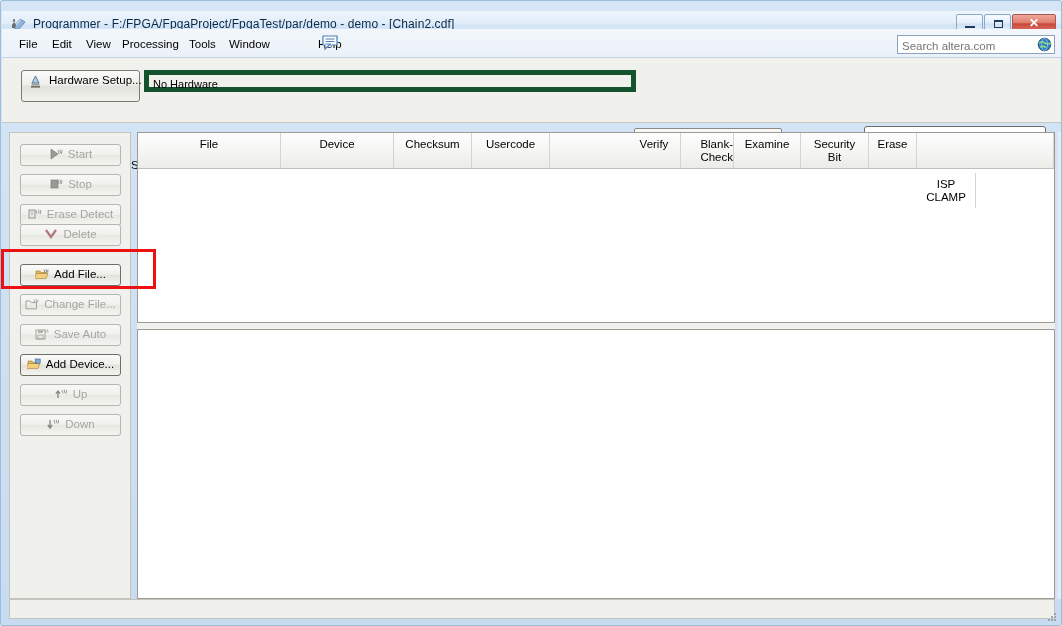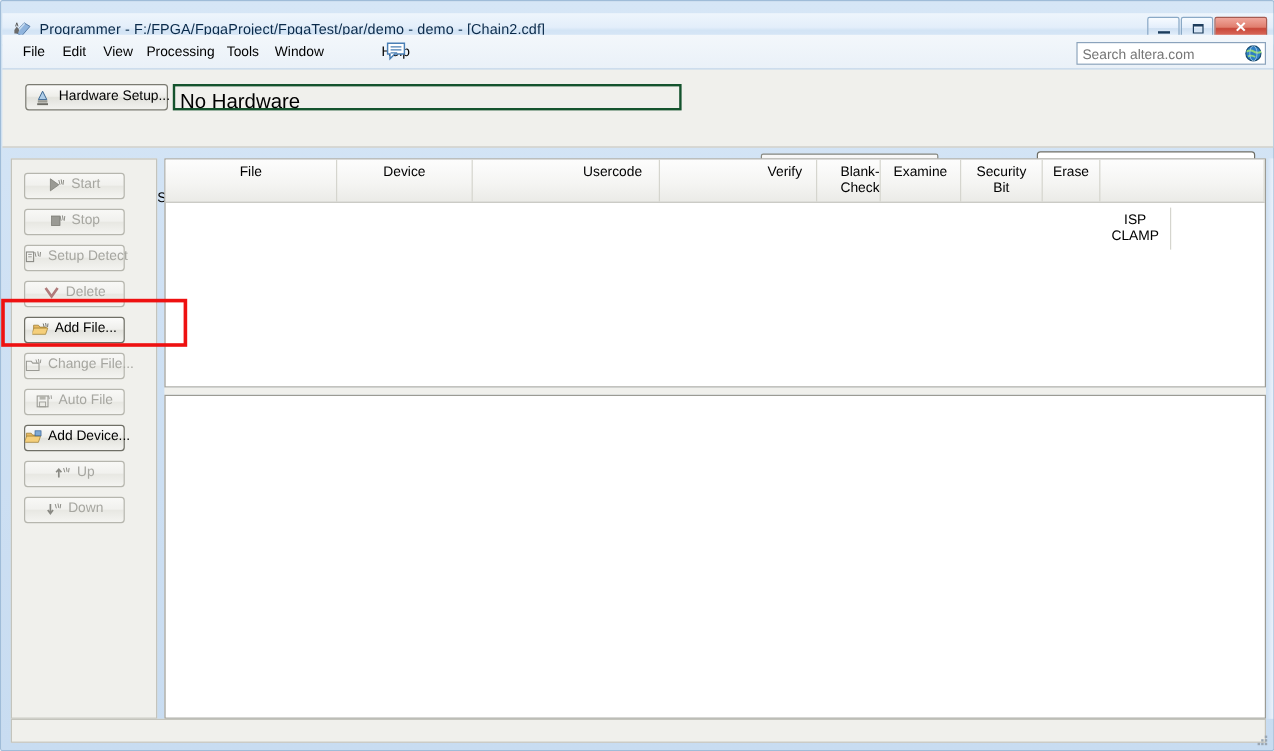--- a/index.html
+++ b/index.html
@@ -106,37 +106,37 @@
   
   #toolbar {
     position: absolute;
     left: 1px; top: 57px;
     width: 1059px; height: 65px;
     background: #f0f0ec;
     border-bottom: 1px solid #c8c8c2;
   }
   #hw-setup-btn {
     position: absolute; left: 19px; top: 12px;
-    width: 119px; height: 22px;
+    width: 119px; height: 32px;
     border: 1px solid #7b7b72;
     border-radius: 3px;
     background: linear-gradient(to bottom, #fbfbfa 0%, #eeeeea 46%, #e2e2dc 52%, #f2f2ef 100%);
     font-size: 11.5px;
     color: #000;
     cursor: default;
     white-space: nowrap;
   }
   #hw-setup-btn .lbl { position:absolute; left: 27px; top: 3px; }
   #hw-icon { position:absolute; left: 6px; top: 3px; width: 15px; height: 15px; }
   #hw-text {
     position: absolute; left: 142px; top: 12px;
-    width: 424px; height: 22px;
-    background: #f0f0ec;
-    border: 2px solid #14532d;
-    font-size: 17px;
+    width: 492px; height: 22px;
+    background: #f0f0ec;
+    border: 5px solid #14532d;
+    font-size: 11px;
     padding: 3px 0 0 4px;
     color: #000;
     white-space: nowrap;
   }
   #mode-label { position:absolute; left: 594px; top: 75px; font-size: 11.5px; }
   #mode-select {
     position: absolute; left: 632px; top: 70px;
     width: 148px; height: 21px;
     border: 1px solid #8a8a80;
     border-radius: 2px;
@@ -170,21 +170,21 @@
   #sidebar {
     position: absolute;
     left: 8px; top: 131px;
     width: 122px; height: 467px;
     background: #f0f0ec;
     border: 1px solid #c4c4bc;
   }
   .side-btn {
     position: absolute;
     left: 10px;
-    width: 84px; height: 22px;
+    width: 101px; height: 22px;
     border: 1px solid #b6b6ae;
     border-radius: 3px;
     background: linear-gradient(to bottom, #f8f8f6 0%, #f1f1ee 46%, #e8e8e3 52%, #f4f4f1 100%);
     font-size: 11.5px;
     color: #a6a6a0;
     cursor: default;
     text-align: center;
     white-space: nowrap;
   }
   .side-btn.enabled {
@@ -366,23 +366,23 @@
             <rect x="2" y="2" width="7" height="8" fill="#9a9a94" stroke="#76766f" stroke-width="0.6"></rect>
             <path d="M9,2 l1,4 M11,1.5 l0.6,4 M13,2 l-0.5,4" stroke="#8a8a84" stroke-width="0.8" fill="none"></path>
           </svg><span class="btxt">Stop</span></div>
       </div>
       <div class="side-btn" style="top: 71px;">
         <div class="btn-inner"><svg viewBox="0 0 15 13" class="bicon">
             <rect x="1" y="2" width="6" height="8" fill="none" stroke="#8a8a84" stroke-width="0.9"></rect>
             <line x1="2.5" y1="4" x2="5.5" y2="4" stroke="#8a8a84" stroke-width="0.7"></line>
             <line x1="2.5" y1="6" x2="5.5" y2="6" stroke="#8a8a84" stroke-width="0.7"></line>
             <path d="M8,2 l1,4 M10.5,1.5 l0.6,4 M12.8,2 l-0.5,4" stroke="#8a8a84" stroke-width="0.8" fill="none"></path>
-          </svg><span class="btxt">Setup Detect</span></div>
-      </div>
-      <div class="side-btn" style="top: 101px; text-decoration: underline;">
+          </svg><span class="btxt">Erase Detect</span></div>
+      </div>
+      <div class="side-btn" style="top: 91px; text-decoration: underline;">
         <div class="btn-inner"><svg viewBox="0 0 15 13" class="bicon">
             <path d="M2,2 L7,9 L12,2" fill="none" stroke="#b07a7a" stroke-width="2.2"></path>
           </svg><span class="btxt">Delete</span></div>
       </div>
       <div class="side-btn enabled" style="top: 131px;">
         <div class="btn-inner"><svg viewBox="0 0 15 13" class="bicon">
             <path d="M1,3 h4 l1.3,1.6 h5.2 v1.2 h-10.5 z" fill="#e8b963" stroke="#9a7a2c" stroke-width="0.6"></path>
             <path d="M1.2,5.4 h11.6 l-1.8,5.2 h-11.6 z" fill="#f5cf7b" stroke="#9a7a2c" stroke-width="0.6"></path>
             <path d="M9,1.6 l0.8,3 M11,1.2 l0.5,3 M13,1.6 l-0.4,3" stroke="#6f6f68" stroke-width="0.8" fill="none"></path>
           </svg><span class="btxt">Add File...</span></div>
@@ -392,21 +392,21 @@
             <path d="M1,3 h4 l1.3,1.6 h5.2 v6.2 h-10.5 z" fill="none" stroke="#9a9a94" stroke-width="0.9"></path>
             <path d="M9,1.6 l0.8,3 M11,1.2 l0.5,3 M13,1.6 l-0.4,3" stroke="#9a9a94" stroke-width="0.8" fill="none"></path>
           </svg><span class="btxt">Change File...</span></div>
       </div>
       <div class="side-btn" style="top: 191px;">
         <div class="btn-inner"><svg viewBox="0 0 15 13" class="bicon">
             <rect x="1" y="2" width="9" height="9" fill="none" stroke="#9a9a94" stroke-width="0.9"></rect>
             <rect x="3" y="2" width="5" height="3" fill="#b5b5ae"></rect>
             <rect x="3" y="7" width="5" height="4" fill="none" stroke="#9a9a94" stroke-width="0.7"></rect>
             <path d="M10.5,1.6 l0.6,3 M12.6,1.4 l0.3,3" stroke="#9a9a94" stroke-width="0.8" fill="none"></path>
-          </svg><span class="btxt">Auto File</span></div>
+          </svg><span class="btxt">Save Auto</span></div>
       </div>
       <div class="side-btn enabled" style="top: 221px;">
         <div class="btn-inner"><svg viewBox="0 0 15 13" class="bicon">
             <path d="M1,3 h4 l1.3,1.6 h5.2 v1.2 h-10.5 z" fill="#e8b963" stroke="#9a7a2c" stroke-width="0.6"></path>
             <path d="M1.2,5.4 h11.6 l-1.8,5.2 h-11.6 z" fill="#f5cf7b" stroke="#9a7a2c" stroke-width="0.6"></path>
             <rect x="8.2" y="1" width="5" height="4.2" fill="#7fa9d4" stroke="#3a6394" stroke-width="0.6"></rect>
           </svg><span class="btxt">Add Device...</span></div>
       </div>
       <div class="side-btn" style="top: 251px;">
         <div class="btn-inner"><svg viewBox="0 0 15 13" class="bicon">
@@ -423,20 +423,23 @@
     </div>
 
   <div id="main">
     <div id="table-panel">
       <div id="thead">
           <div class="th" style="left: 0px; width: 143px;">
             <div class="thtxt">File</div>
           </div>
           <div class="th" style="left: 143px; width: 113px;">
             <div class="thtxt">Device</div>
+          </div>
+          <div class="th" style="left: 256px; width: 78px;">
+            <div class="thtxt">Checksum</div>
           </div>
           <div class="th" style="left: 334px; width: 78px;">
             <div class="thtxt">Usercode</div>
           </div>
           <div class="th" style="left: 490px; width: 53px;">
             <div class="thtxt">Verify</div>
           </div>
           <div class="th" style="left: 543px; width: 53px; text-align: right;">
             <div class="thtxt">Blank-<br>Check</div>
           </div>

